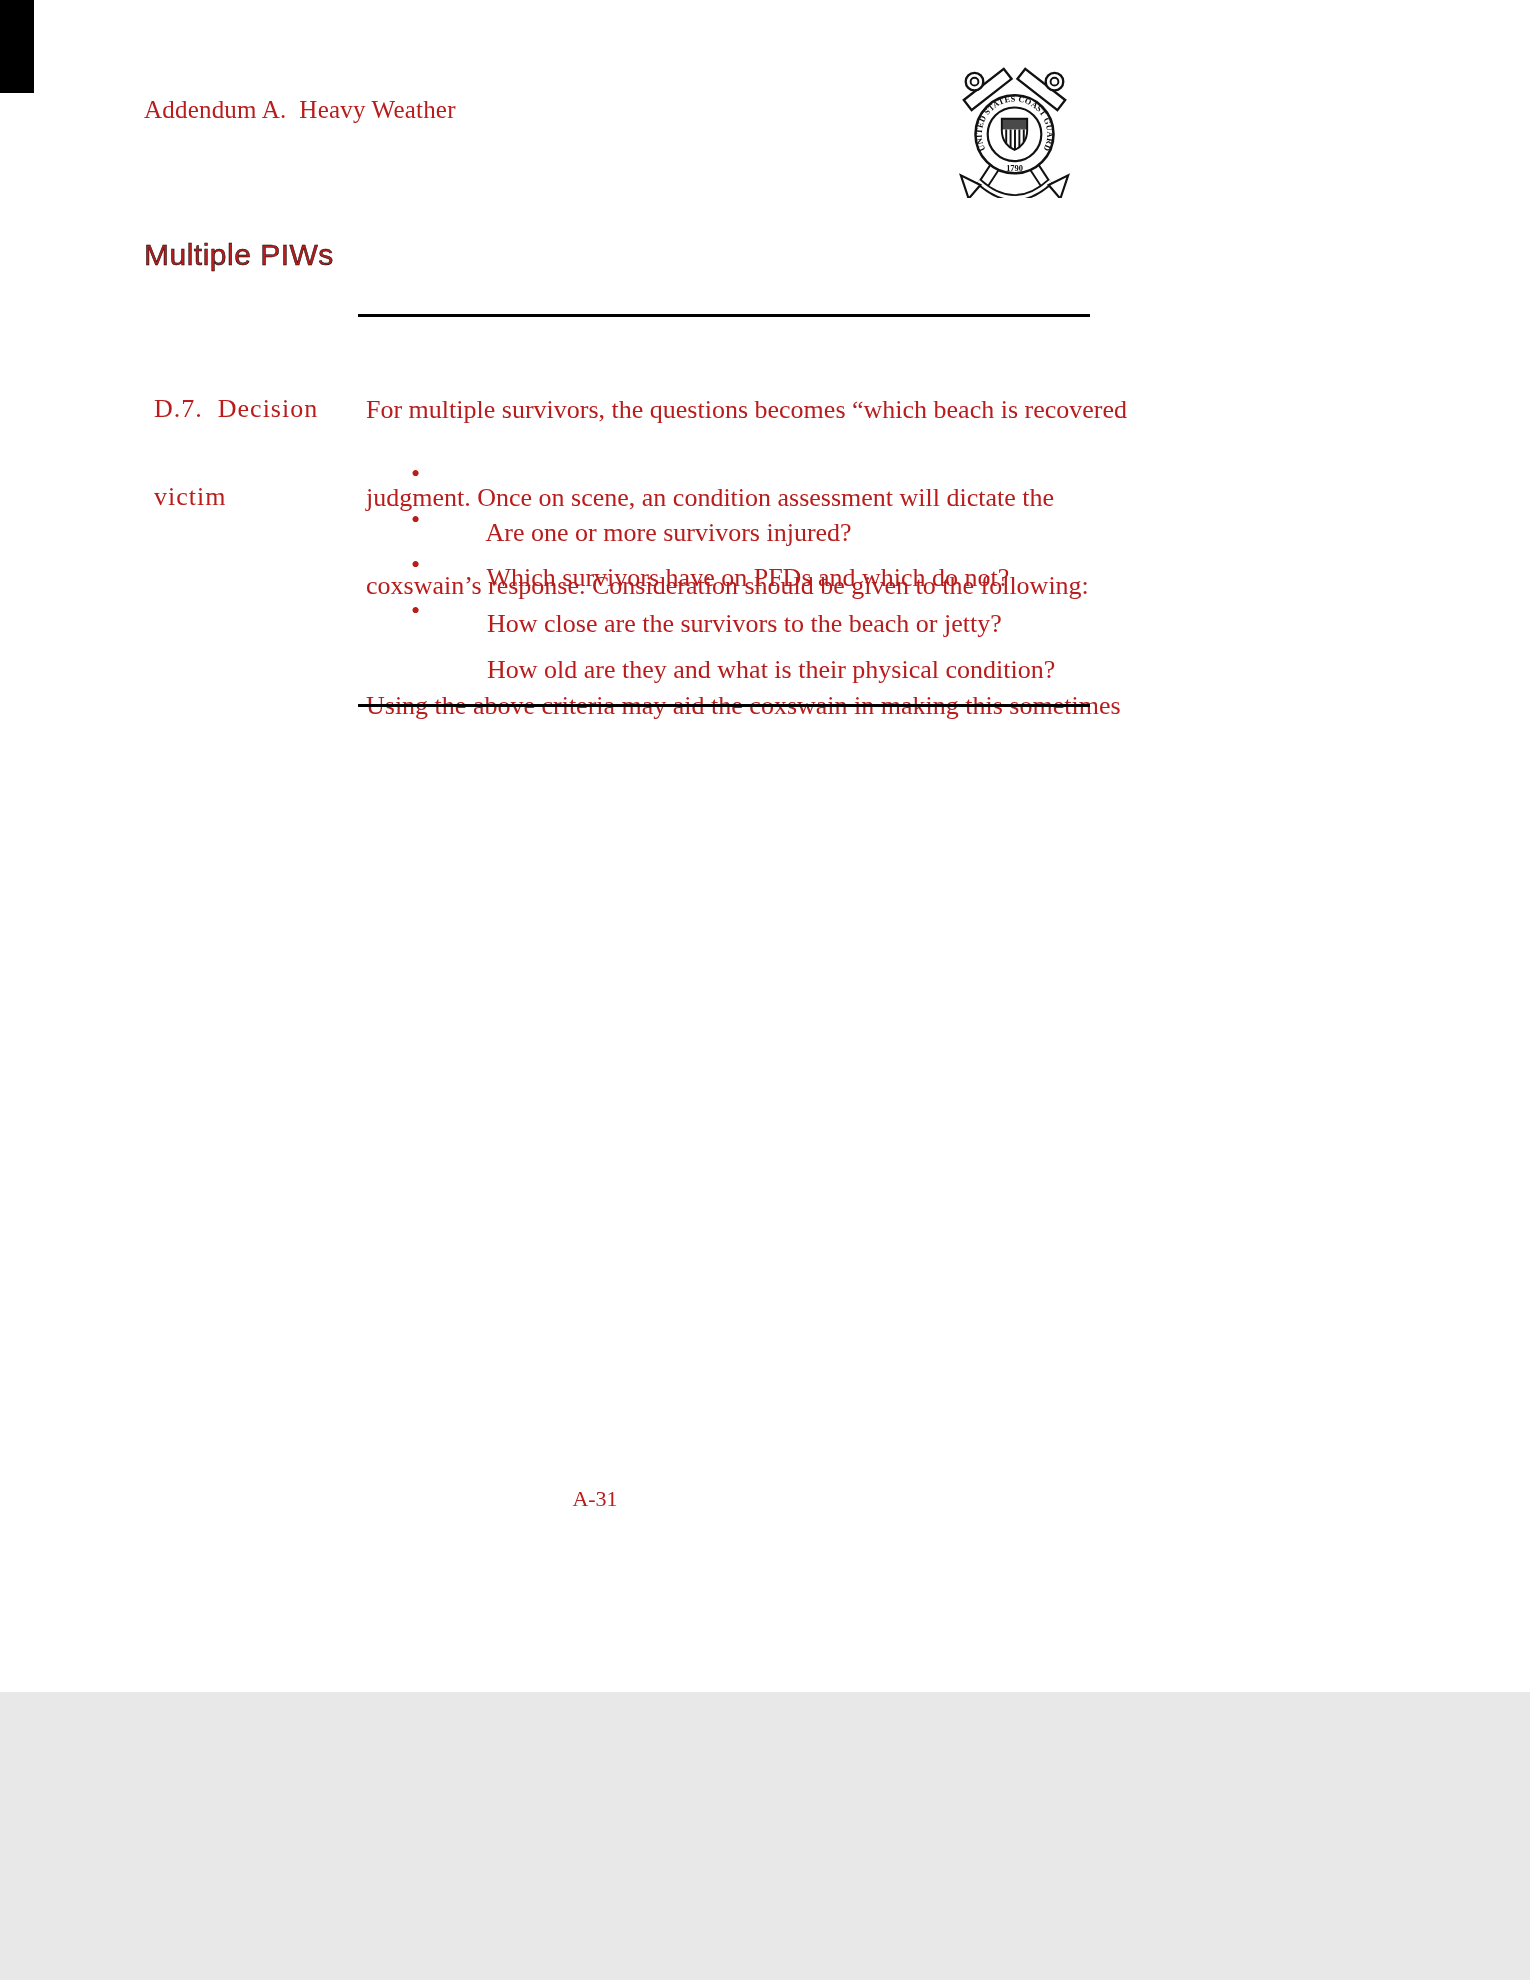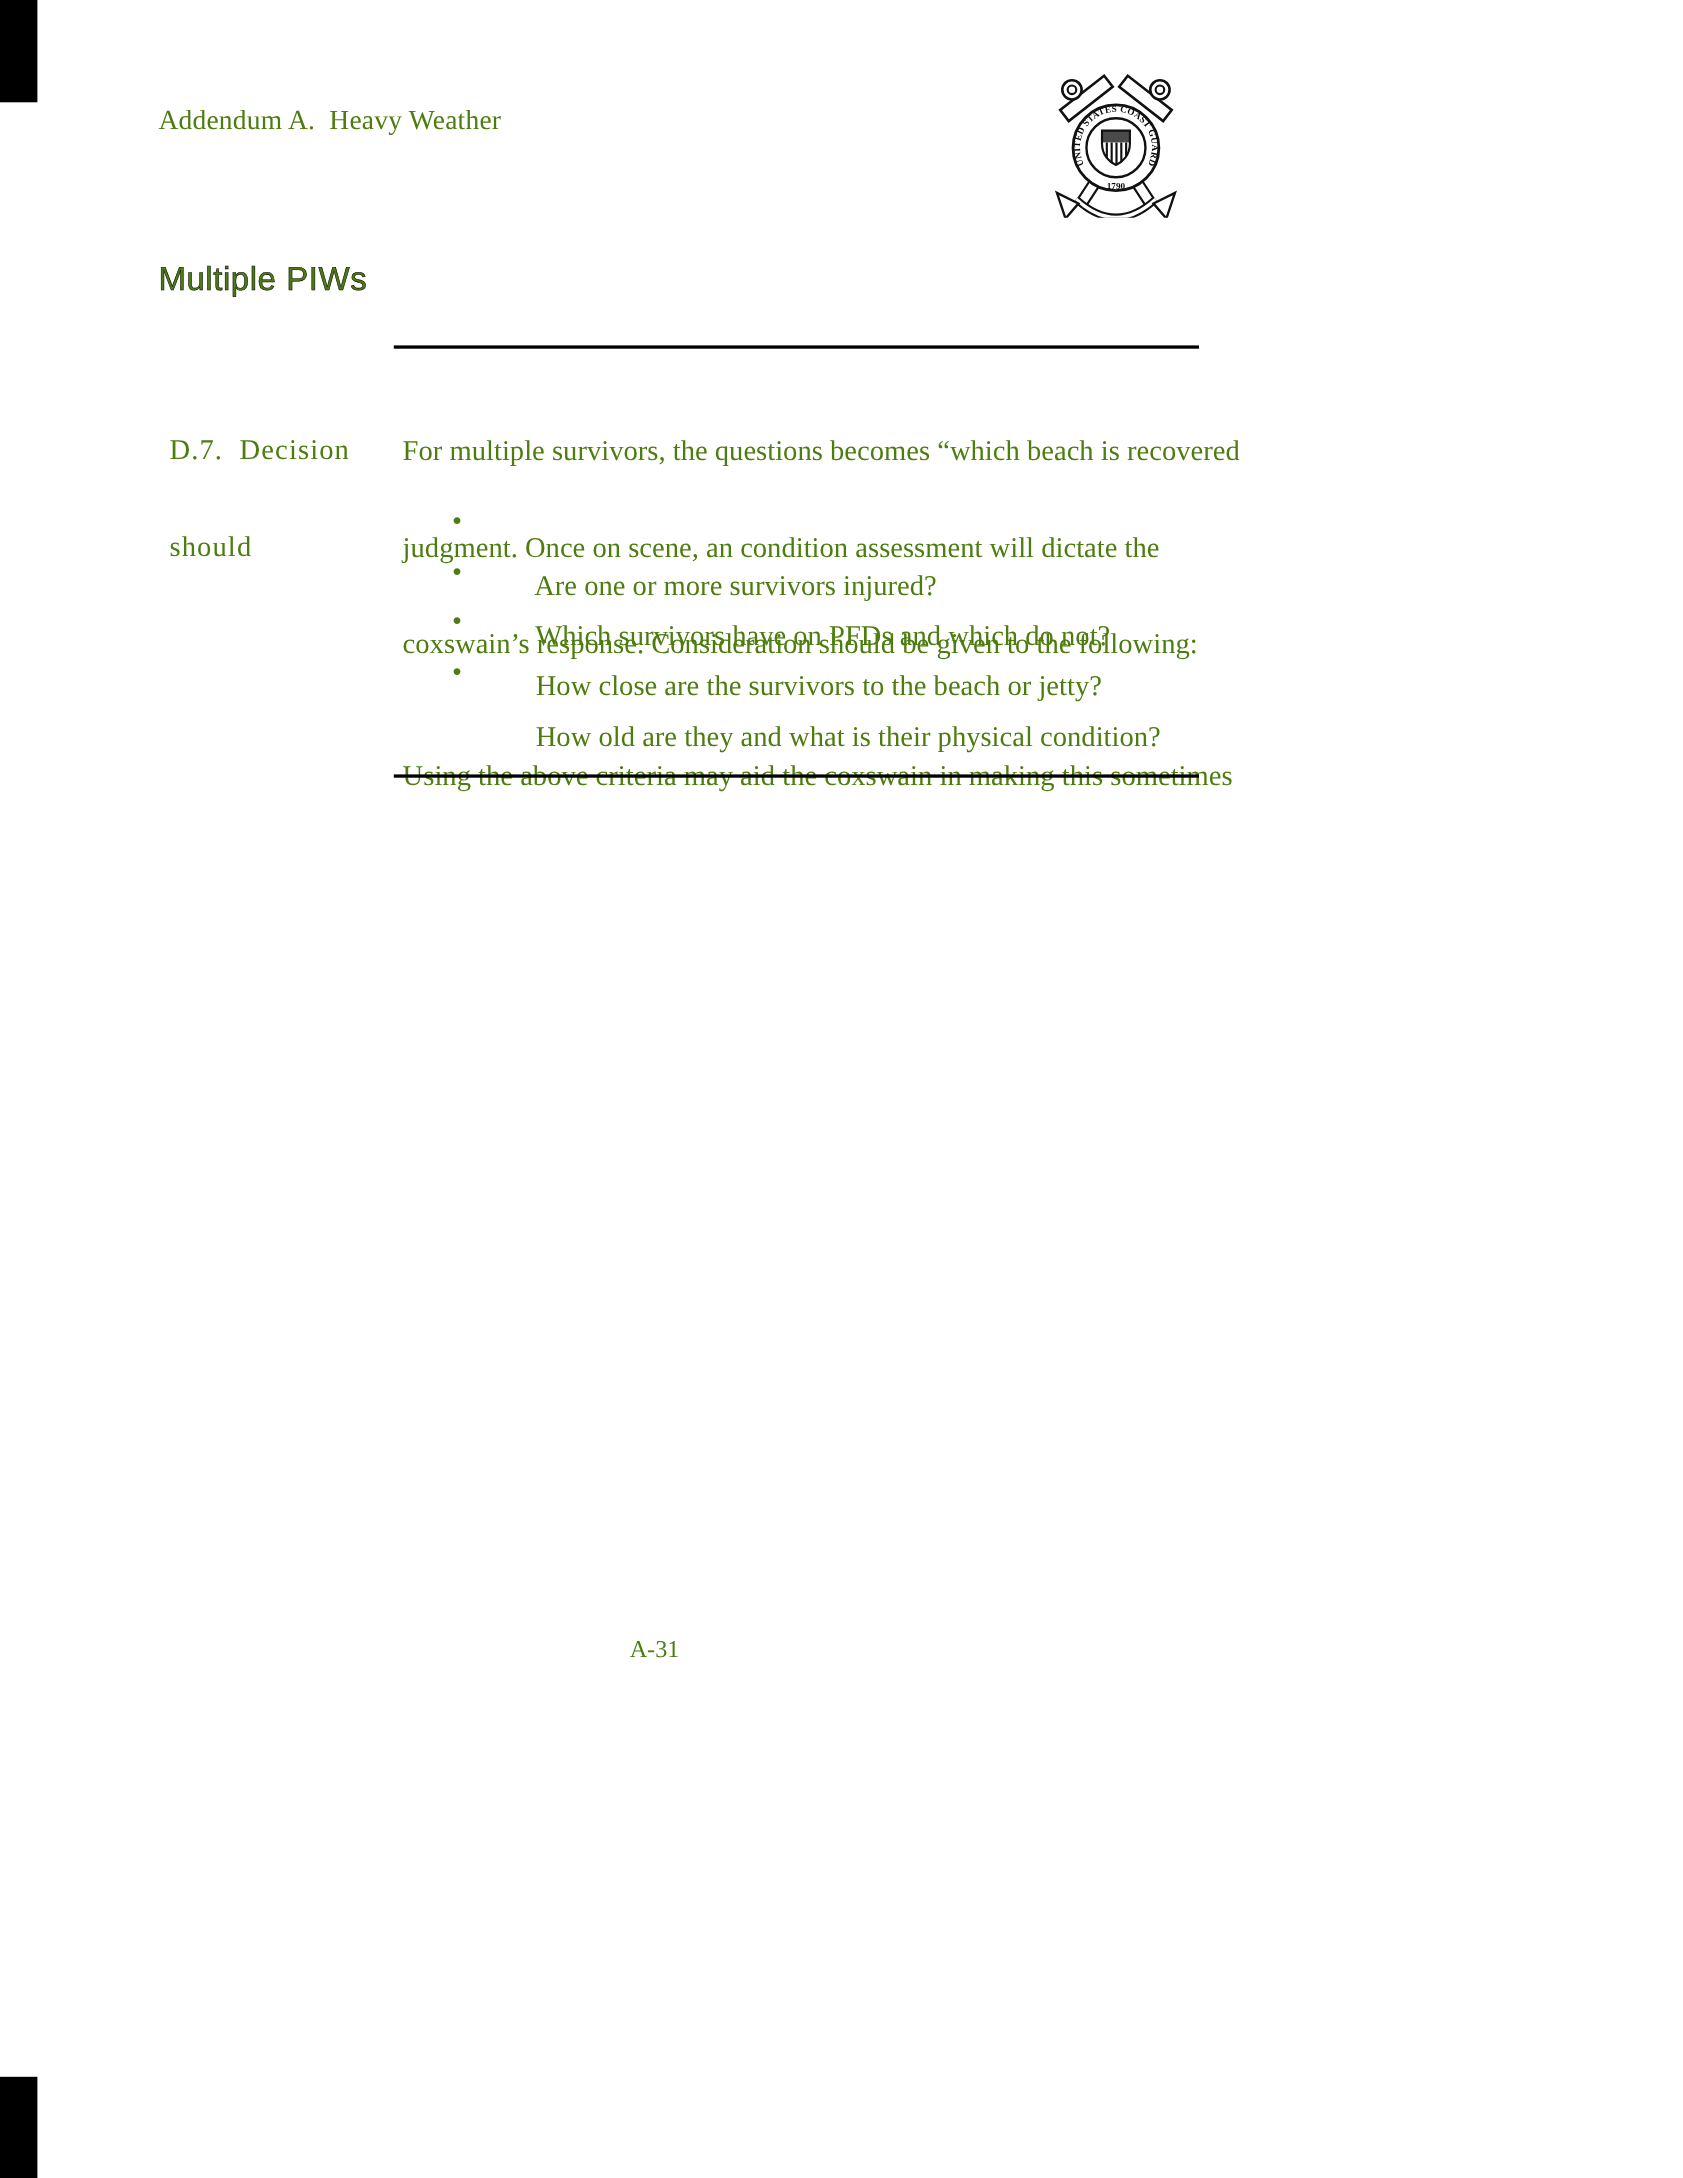--- a/index.html
+++ b/index.html
@@ -1,19 +1,19 @@
 <!DOCTYPE html>
 <html><head>
 <meta charset="utf-8">
 <style>
   html,body { margin:0; padding:0; background:#e8e8e8; }
   .page {
-    position:relative; width:1530px; height:1980px;
+    position:relative; width:1530px; height:1692px;
     background:#ffffff; overflow:hidden;
-    font-family:"Liberation Serif", serif; color:#4d7c0f;
+    font-family:"Liberation Serif", serif; color:#b91c1c;
   }
   .scan-bar { position:absolute; left:0; width:34px; background:#000; }
   .scan-bar.top { top:0; height:93px; }
   .scan-bar.bottom { top:1888px; height:92px; }
 
   .doc-header {
     position:absolute; left:144px; top:96px;
     font-size:25px; white-space:pre; letter-spacing:0.2px;
   }
 
@@ -120,21 +120,21 @@
     </g>
     <path d="M 48,62 L 74,62 L 74,74 C 74,85 67,91.5 61,94 C 55,91.5 48,85 48,74 Z" fill="none" stroke="#111" stroke-width="2"></path>
   </svg>
 
   <h1 class="doc-title">Multiple PIWs</h1>
 
   <div class="rule top"></div>
 
   <div class="section-label">
     <div>D.7.  Decision</div>
-    <div>should</div>
+    <div>victim</div>
   </div>
 
   <div class="body-block">
     <div class="body-line">For multiple survivors, the questions becomes “which beach is recovered</div>
     <div class="body-line">judgment. Once on scene, an condition assessment will dictate the</div>
     <div class="body-line">coxswain’s response. Consideration should be given to the following:</div>
   </div>
 
   <ul class="bullet-list">
     <li class="bullet-item">

